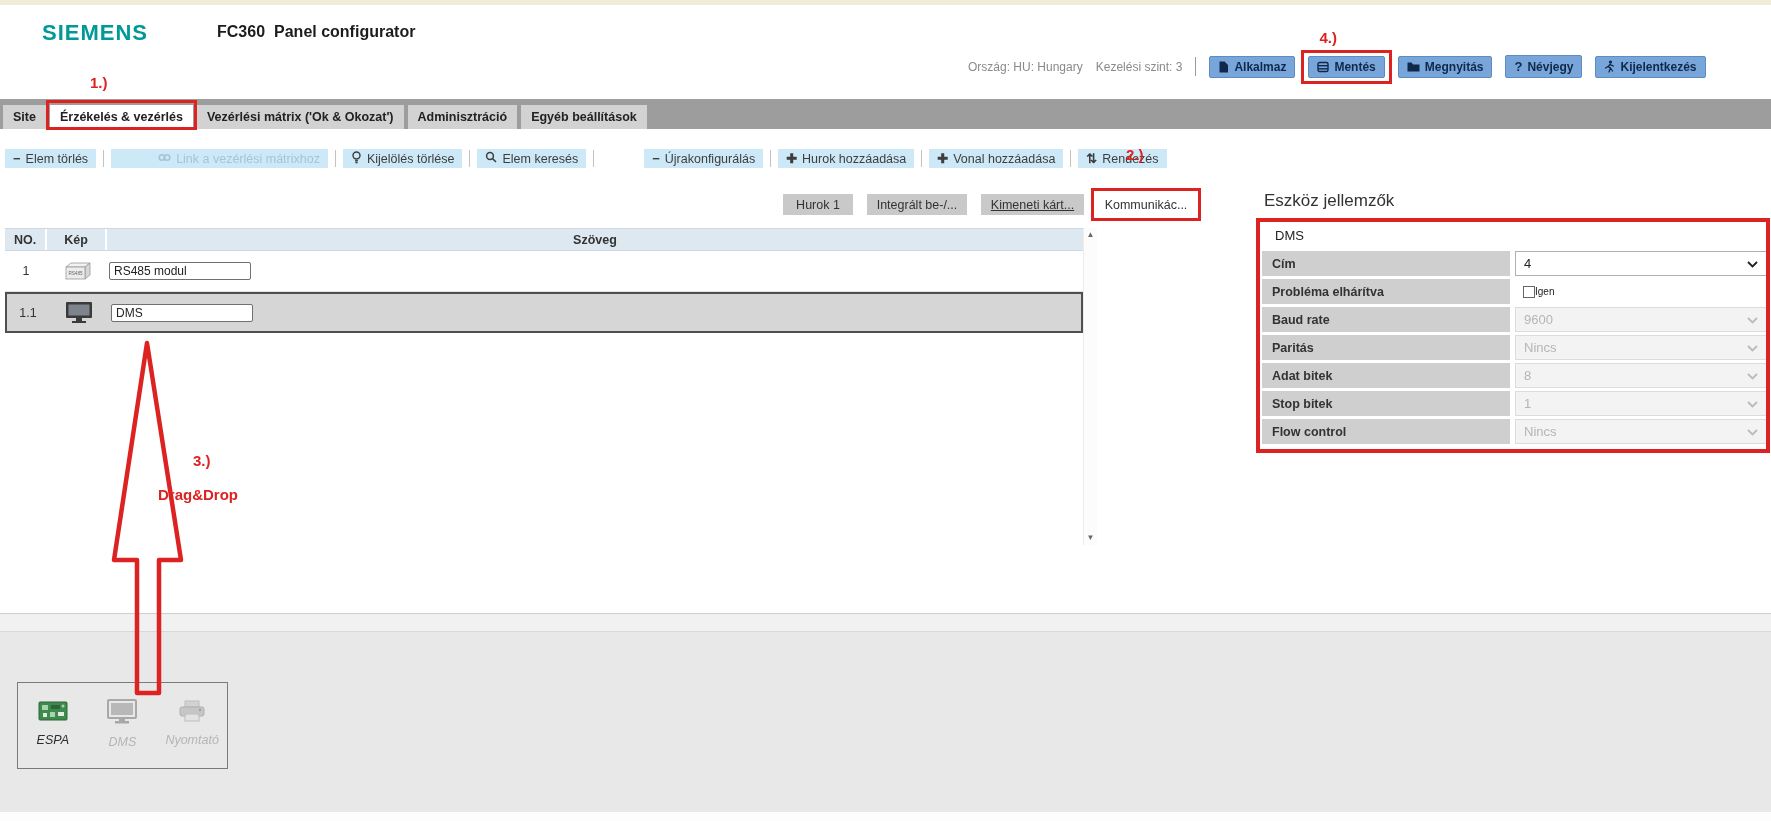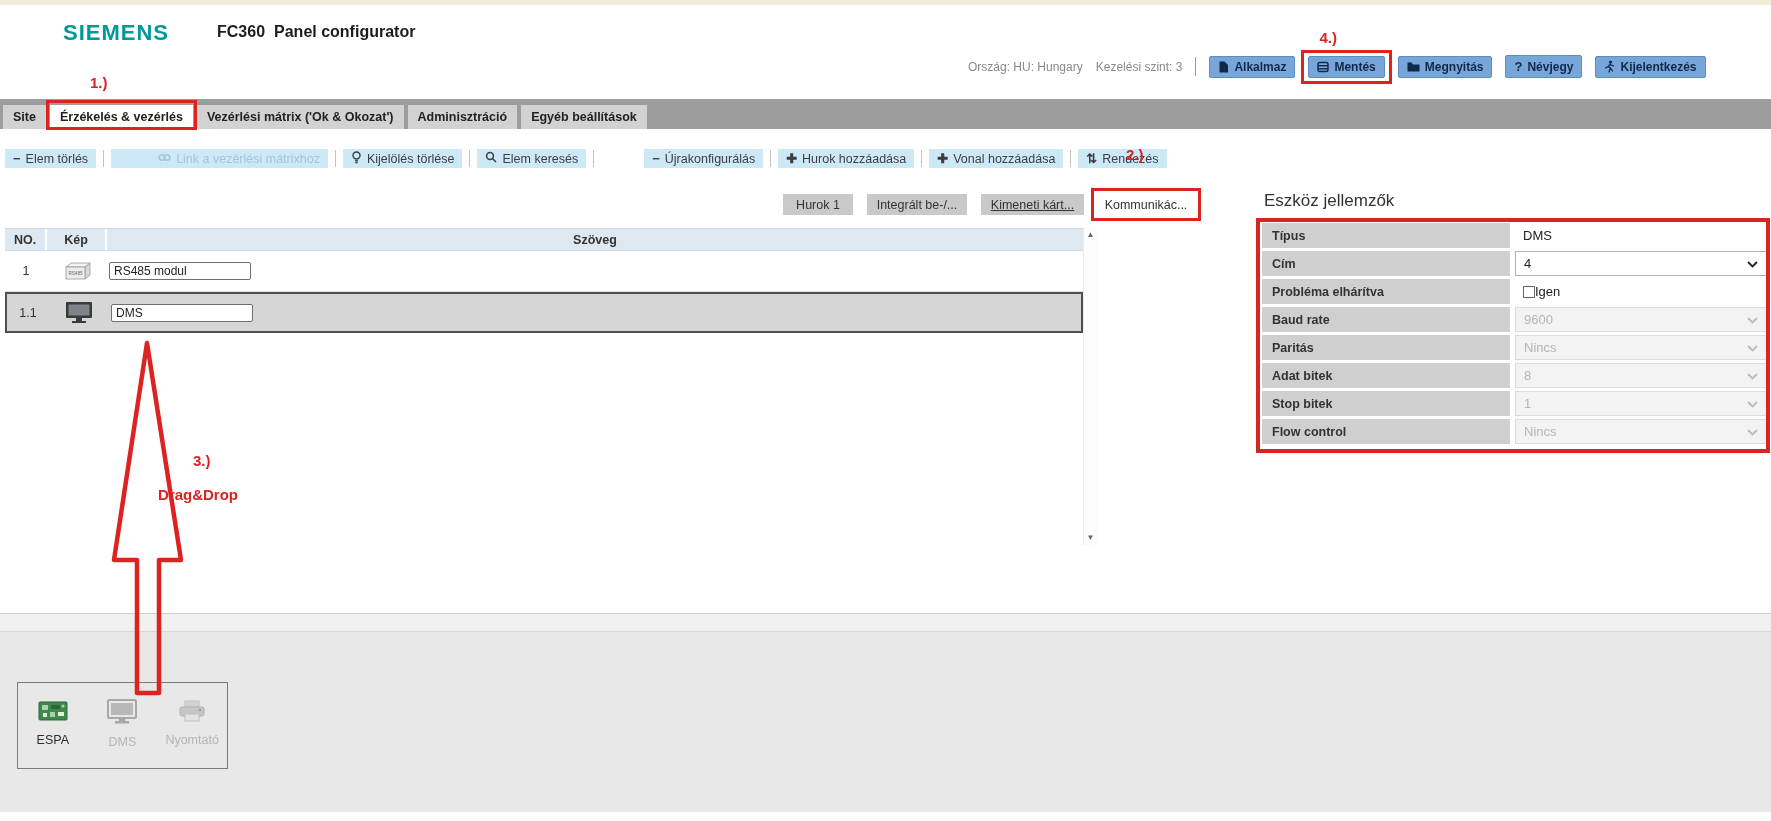--- a/index.html
+++ b/index.html
@@ -7,21 +7,21 @@
   body {
     position:relative; background:#ffffff; overflow:hidden;
     font-family:"Liberation Sans", sans-serif; color:#333;
   }
   .abs { position:absolute; }
 
   
   .top-strip { left:0; top:0; width:100%; height:5px; background:#f1ecd6; }
 
   
-  .brand { left:42px; top:20px; font-size:22px; font-weight:bold; letter-spacing:1px; color:#009999;margin-left:21px; }
+  .brand { left:42px; top:20px; font-size:22px; font-weight:bold; letter-spacing:1px; color:#009999; }
   .app-title { left:217px; top:23px; font-size:16px; font-weight:bold; color:#1c1c1c; display:flex; gap:9px; }
 
   
   .header-info { left:968px; top:55px; display:flex; align-items:center; gap:13px; font-size:12px; }
   .hmeta { color:#8a8a8a; }
   .vdiv { width:1px; height:19px; background:#9a9a9a; }
   .hbtn {
     position:relative; display:inline-flex; align-items:center; gap:5px;
     background:#79a6da; border:1px solid #5d8cc0; border-radius:2px;
     padding:3px 8px; font-size:12px; font-weight:bold; color:#10284a; cursor:pointer;
@@ -94,29 +94,29 @@
   .prow { display:flex; height:25px; margin-bottom:3px; }
   .plabel { width:248px; background:#cfcfcf; display:flex; align-items:center; padding-left:10px; font-size:12.5px; font-weight:bold; color:#333; }
   .pvalue { flex:1; margin-left:5px; display:flex; align-items:center; font-size:13px; color:#222; }
   .pvalue.plain { padding-left:8px; }
   .sel {
     flex:1; height:25px; border:1px solid #b0b0b0; background:#fff; cursor:pointer;
     display:flex; align-items:center; justify-content:space-between; padding:0 8px; font-size:13px; color:#222;
   }
   .sel.disabled { background:#f3f3f3; color:#b5b5b5; border-color:#dcdcdc; cursor:default; }
   .checkbox { width:12px; height:12px; border:1px solid #666; background:#fff; display:inline-block; cursor:pointer; }
-  .cb-label { font-size:13px; color:#222; }
+  .cb-label { font-size:10px; color:#222; }
 
   
   .band1 { left:0; top:613px; width:100%; height:19px; background:#f1f1f1; border-top:1px solid #cfcfcf; border-bottom:1px solid #d8d8d8; }
   .bottom-gray { left:0; top:632px; width:100%; height:180px; background:#e8e8e8; }
   .bottom-white { left:0; top:812px; width:100%; height:9px; background:#fdfdfd; }
 
   
-  .palette { left:17px; top:682px; width:211px; height:87px; border:1px solid #7a7a7a; display:flex; justify-content:space-around; padding-top:16px; }
+  .palette { left:17px; top:682px; width:211px; height:87px; border:1px solid #7a7a7a; display:flex; justify-content:space-around; padding-top:16px;font-style:italic; }
   .pal-item { width:60px; display:flex; flex-direction:column; align-items:center; cursor:pointer; }
   .pal-item.disabled { cursor:default; }
   .pal-label { margin-top:6px; font-size:12.5px; color:#2e2e2e; }
   .pal-item.disabled .pal-label { color:#b5b5b5; }
 
   
   .overlay-svg { left:0; top:0; width:1771px; height:821px; pointer-events:none; }
 </style>
 </head>
 <body>
@@ -324,21 +324,20 @@
   </div>
 </div>
 
 <div class="abs panel">
   <div class="panel-title">Eszköz jellemzők</div>
 
   <div class="prop-grid">
     <span class="red-outline" style="inset:-5px -3px -9px -6px; border-width:4px;"></span>
 
     <div class="prow">
-      <div class="plabel">Típus</div>
       <div class="pvalue plain">DMS</div>
     </div>
 
     <div class="prow">
       <div class="plabel">Cím</div>
       <div class="pvalue">
         <div class="sel">
           <span>4</span>
           <span><svg width="11" height="7" viewBox="0 0 11 7" fill="none" stroke="#222" stroke-width="1.8">
                 <polyline points="1,1 5.5,5.5 10,1"></polyline>

